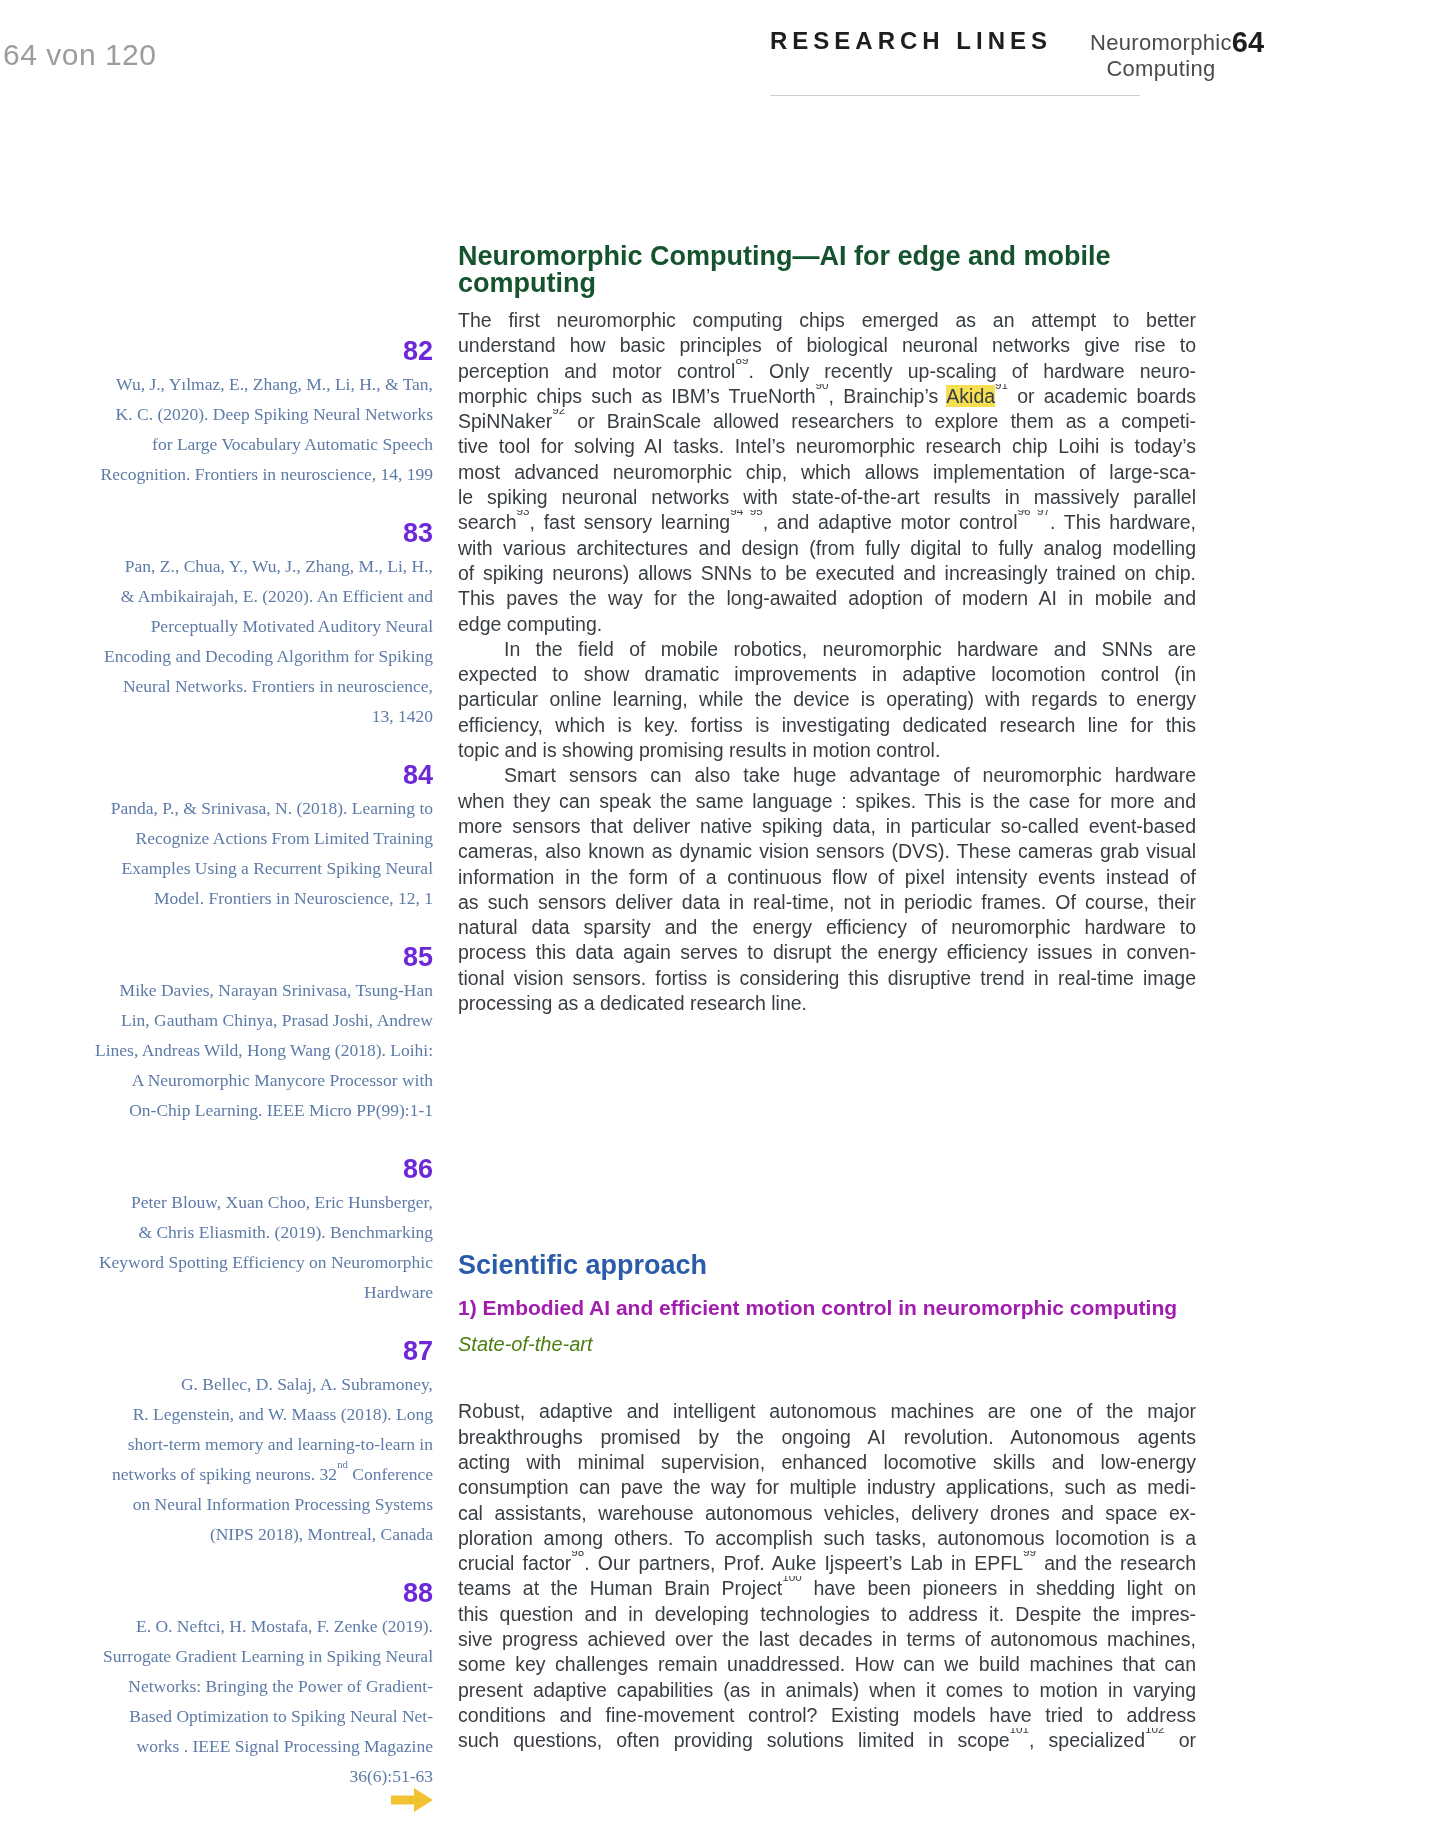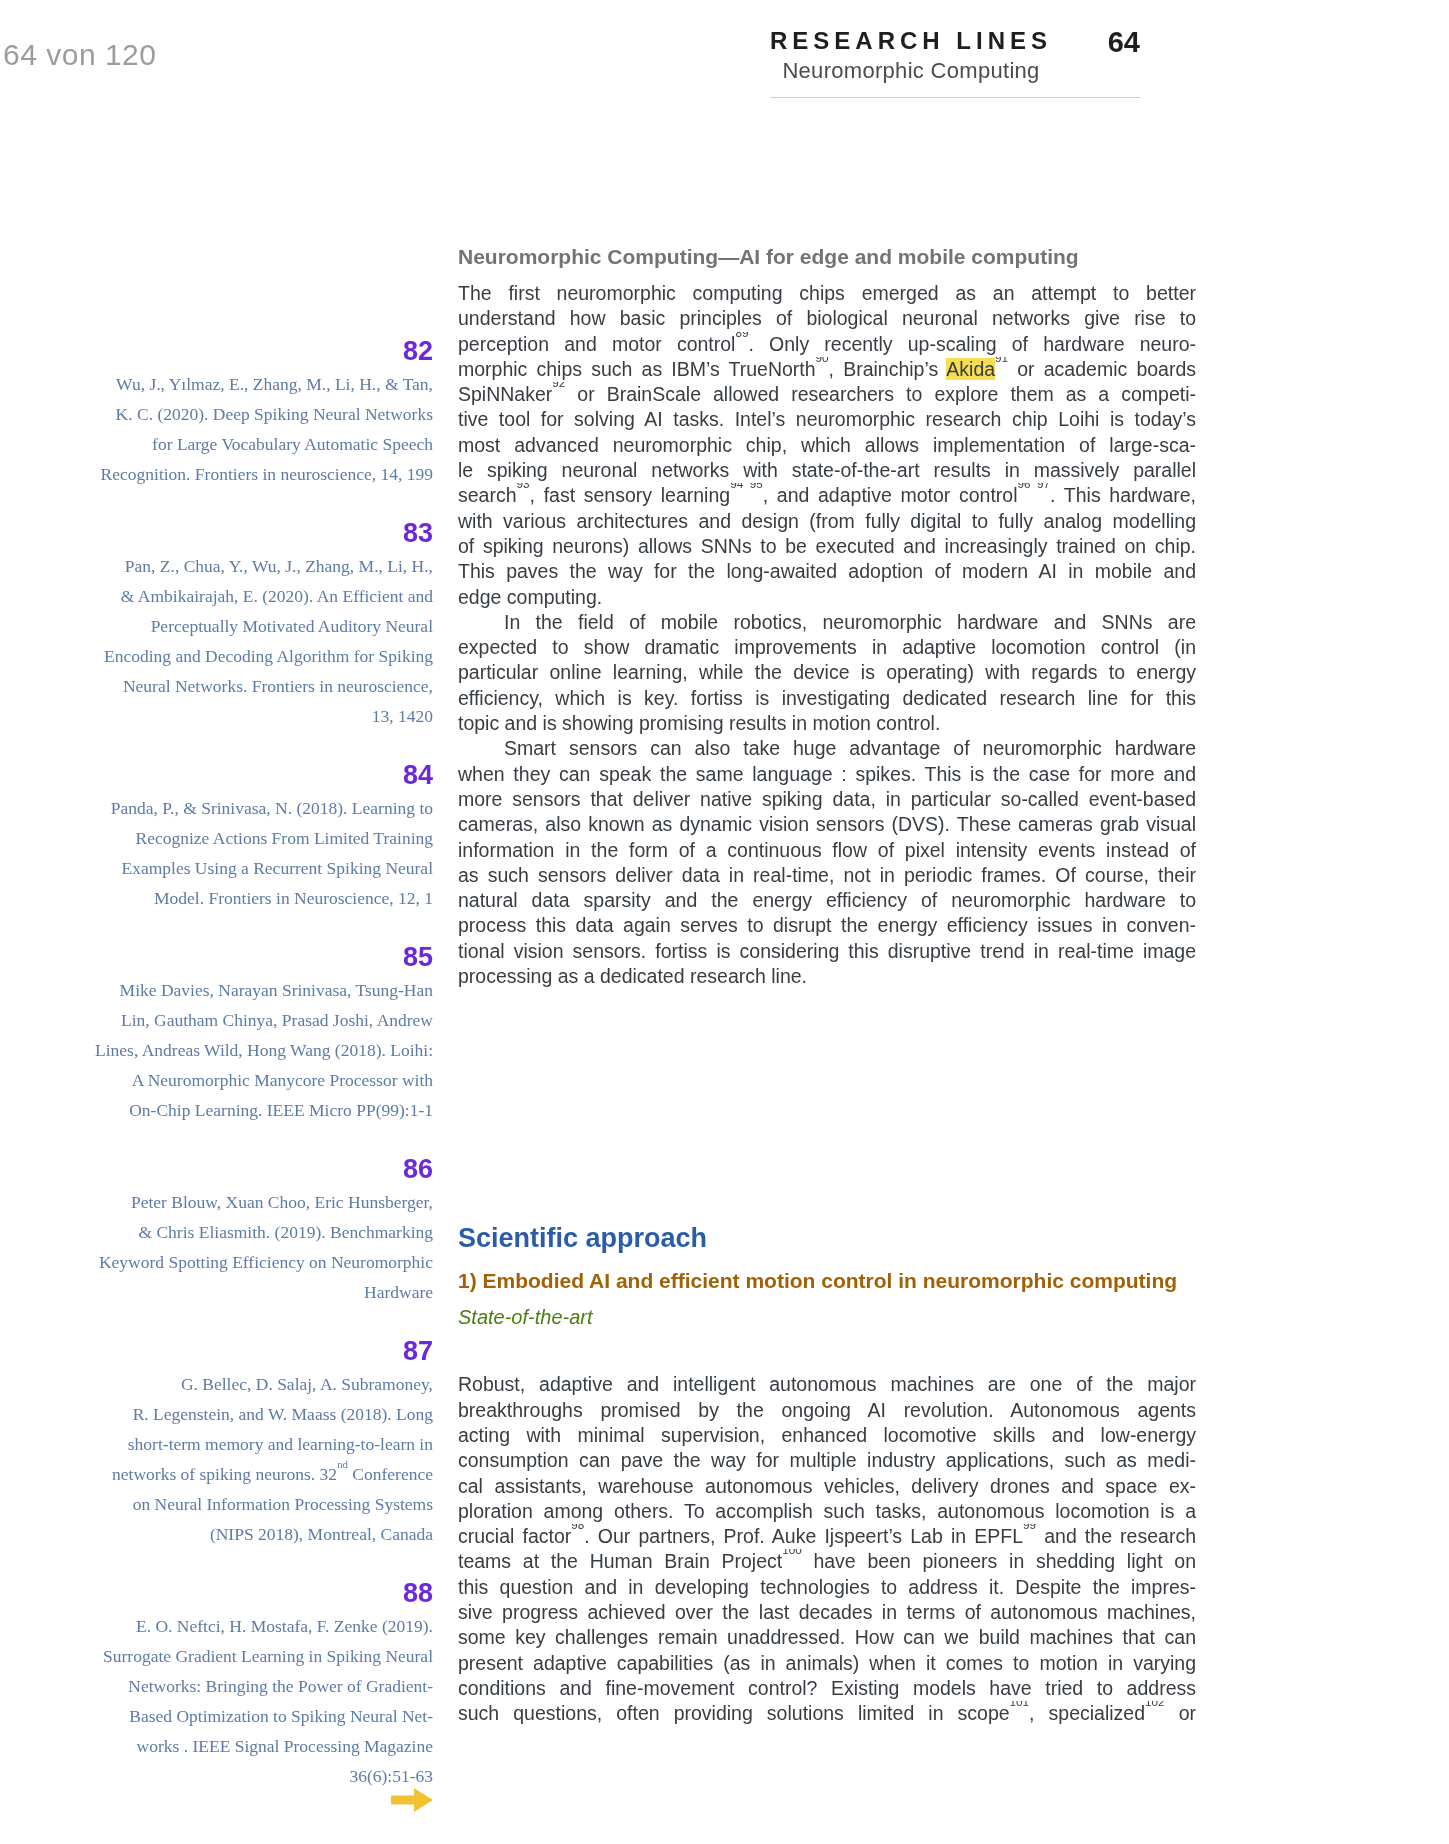--- a/index.html
+++ b/index.html
@@ -26,21 +26,21 @@
   .page-header {
     position: absolute;
     left: 770px;
     top: 27px;
     width: 370px;
     display: flex;
     align-items: flex-start;
     border-bottom: 1px solid #cfcfcf;
     padding-bottom: 13px;
   }
-  .header-left { display: flex; flex-direction: column; }
+  .header-left { display: flex; flex-direction: row; gap: 38px; }
   .header-title {
     font-size: 24px;
     font-weight: bold;
     letter-spacing: 5px;
     color: #1e1e1c;
     white-space: nowrap;
   }
   .header-subtitle {
     font-size: 22px;
     color: #4b4b49;
@@ -93,23 +93,23 @@
 
   
   .article {
     position: absolute;
     left: 458px;
     top: 243px;
     width: 738px;
     color: #383d42;
   }
   .section-title {
-    font-size: 21px;
+    font-size: 27px;
     line-height: 27px;
-    color: #737373;
+    color: #14532d;
     font-weight: bold;
     margin: 0 0 11px 0;
   }
   .para { font-size: 19.5px; margin: 0; }
   .jl {
     line-height: 25.3px;
     height: 25.3px;
     overflow: hidden;
     text-align: justify;
     text-align-last: justify;
@@ -120,21 +120,21 @@
   .hl { background: #f6de52; }
 
   .approach-heading {
     color: #2a5ca9;
     font-size: 27px;
     font-weight: bold;
     line-height: 32px;
     margin: 233px 0 14px 0;
   }
   .subsection-title {
-    color: #a16207;
+    color: #a21caf;
     font-size: 21px;
     font-weight: bold;
     line-height: 25px;
     margin: 0 0 12px 0;
   }
   .state-heading {
     color: #4d7c0f;
     font-size: 20px;
     font-style: italic;
     font-weight: normal;

